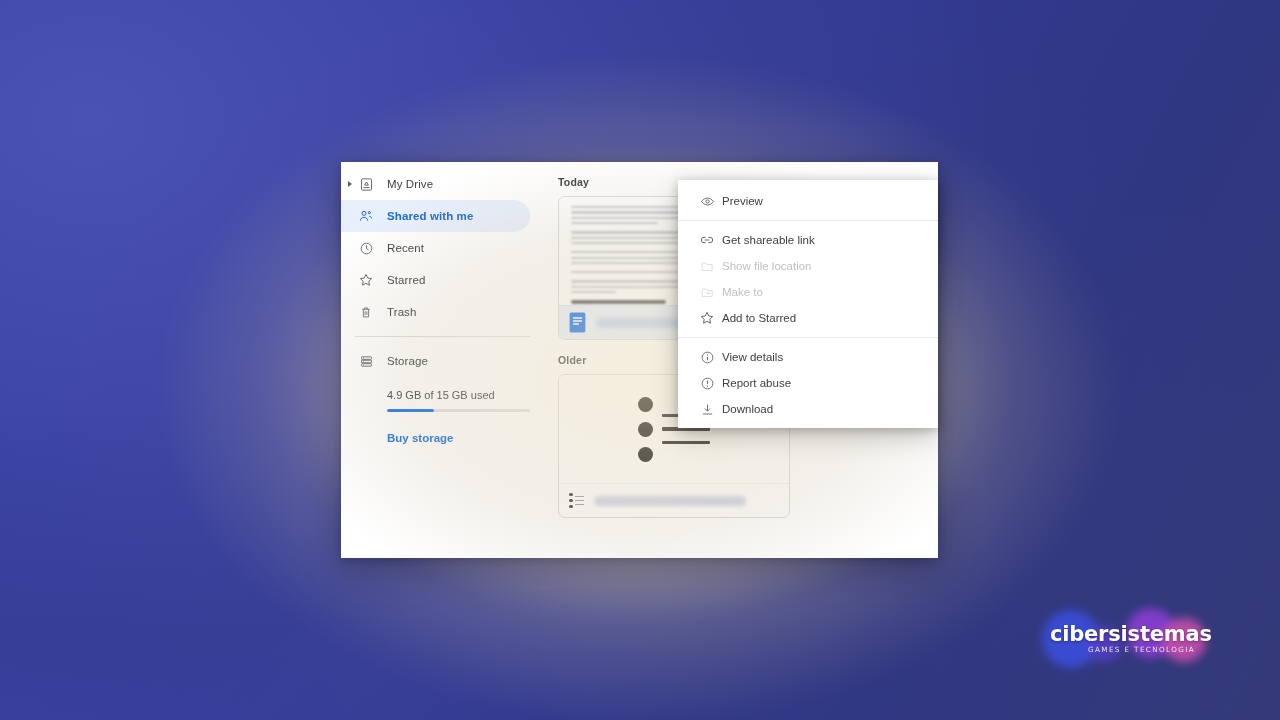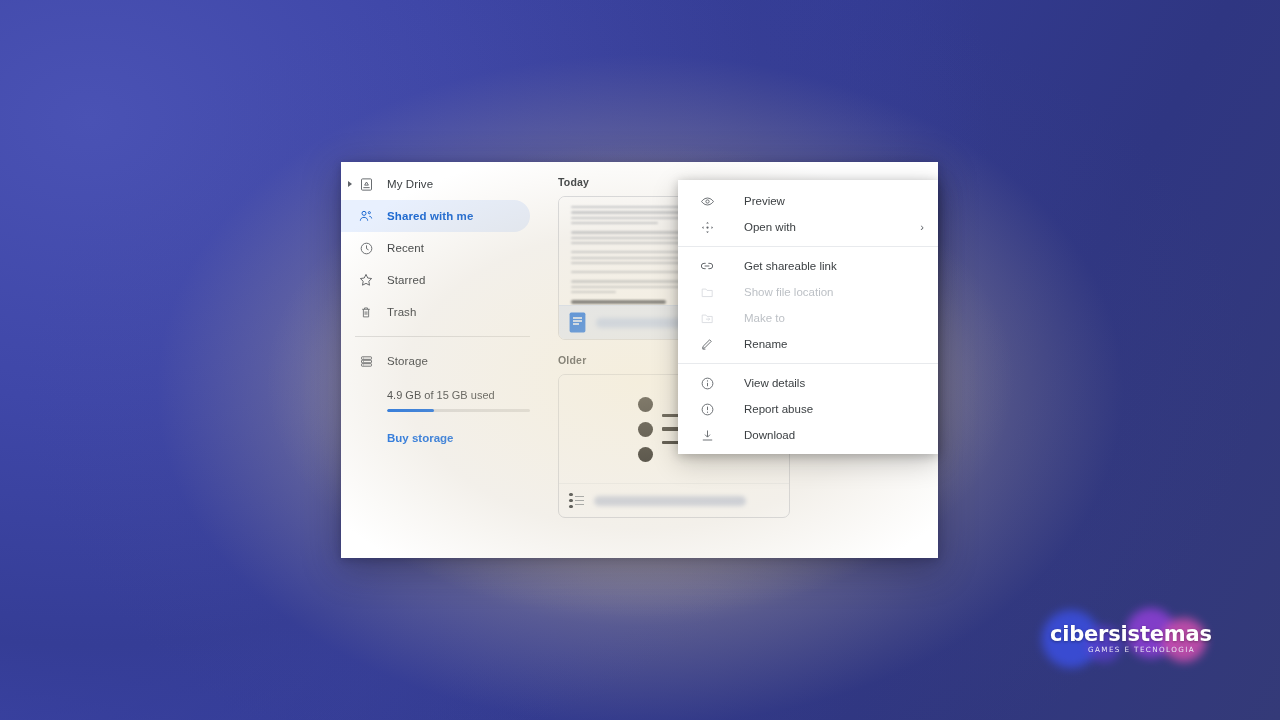--- a/index.html
+++ b/index.html
@@ -170,21 +170,21 @@
   .mi {
     display: flex; align-items: center;
     height: 26px;
     padding: 0 14px 0 18px;
     font-size: 11.5px;
     color: #3c4043;
     cursor: pointer;
     position: relative;
   }
   .mi .mico { width: 22px; flex: 0 0 22px; display:flex; align-items:center; justify-content:center; }
-  .mi .mlbl { margin-left: 26px; white-space: nowrap; }
+  .mi .mlbl { margin-left: 4px; white-space: nowrap; }
   .mi svg { stroke: #5f6368; fill: none; stroke-width: 1.45; }
   .mi.disabled { color: #bdc1c6; cursor: default; }
   .mi.disabled svg { stroke: #dadce0; }
   .mi .right-slot { margin-left: auto; display:flex; align-items:center; color:#5f6368; }
   .mi .chev { font-size: 11px; color:#5f6368; line-height:1; }
   .mn-divider { height: 1px; background: #e8eaed; margin: 6px 0; }
 
   
   #watermark {
     position: absolute; left: 1042px; top: 608px;
@@ -376,32 +376,20 @@
     <div class="mi">
       <span class="mico">
         <svg width="15" height="15" viewBox="0 0 24 24">
             <path d="M2.5 12s3.6-5.6 9.5-5.6S21.5 12 21.5 12s-3.6 5.6-9.5 5.6S2.5 12 2.5 12z"></path>
             <circle cx="12" cy="12" r="2.6"></circle>
           </svg>
       </span>
       <span class="mlbl">Preview</span>
     </div>
 
-    <div class="mi">
-      <span class="mico">
-        <svg width="15" height="15" viewBox="0 0 24 24">
-            <path d="M12 3.2l2.2 2.4h-4.4zM12 20.8l-2.2-2.4h4.4zM3.2 12l2.4-2.2v4.4zM20.8 12l-2.4 2.2V9.8z" fill="#5f6368" stroke="none"></path>
-            <circle cx="12" cy="12" r="1.8" fill="#5f6368" stroke="none"></circle>
-          </svg>
-      </span>
-      <span class="mlbl">Open with</span>
-      <span class="right-slot">
-          <span class="chev">›</span>
-        </span>
-    </div>
 
     <div class="mn-divider"></div>
 
 
     <div class="mi">
       <span class="mico">
         <svg width="16" height="16" viewBox="0 0 24 24">
             <path d="M10 8H7.5a4 4 0 000 8H10"></path>
             <path d="M14 8h2.5a4 4 0 010 8H14"></path>
             <path d="M8.5 12h7"></path>
@@ -423,30 +411,29 @@
     <div class="mi disabled">
       <span class="mico">
         <svg width="15" height="15" viewBox="0 0 24 24">
             <path d="M3.5 18.5v-12h6l1.8 2.2h8.2v9.8z" stroke-linejoin="round"></path>
             <path d="M9.5 13h6M13.2 10.6L15.6 13l-2.4 2.4"></path>
           </svg>
       </span>
       <span class="mlbl">Make to</span>
     </div>
 
-
-    <div class="mi">
-      <span class="mico">
-        <svg width="15" height="15" viewBox="0 0 24 24">
-            <path d="M4 18.2l1-3.4L15.4 4.5l2.5 2.5L7.5 17.4z" stroke-linejoin="round"></path>
-            <path d="M4.2 19.4h4.4"></path>
-          </svg>
-      </span>
-      <span class="mlbl">Rename</span>
-    </div>
+    <div class="mi">
+      <span class="mico">
+        <svg width="16" height="16" viewBox="0 0 24 24">
+            <path d="M12 3.6l2.6 5.4 5.9.8-4.3 4.1 1.05 5.9L12 17l-5.25 2.8L7.8 13.9 3.5 9.8l5.9-.8z" stroke-linejoin="round"></path>
+          </svg>
+      </span>
+      <span class="mlbl">Add to Starred</span>
+    </div>
+
 
     <div class="mn-divider"></div>
 
     <div class="mi">
       <span class="mico">
         <svg width="15" height="15" viewBox="0 0 24 24">
             <circle cx="12" cy="12" r="8.6"></circle>
             <path d="M12 11v5.4"></path>
             <circle cx="12" cy="7.9" r=".95" fill="#5f6368" stroke="none"></circle>
           </svg>

